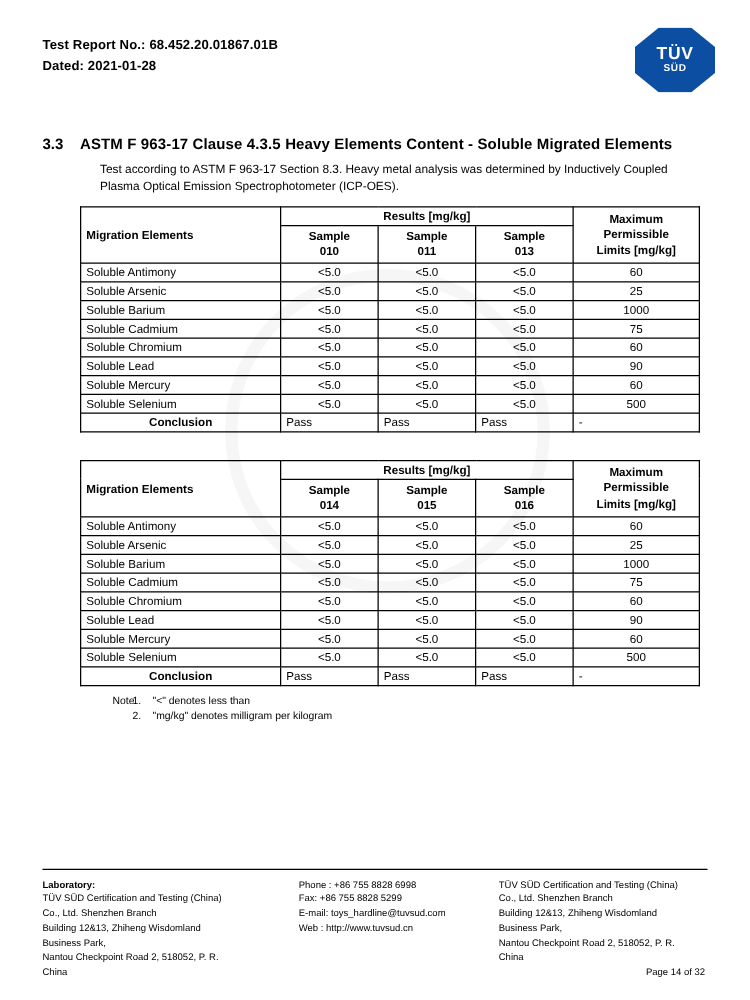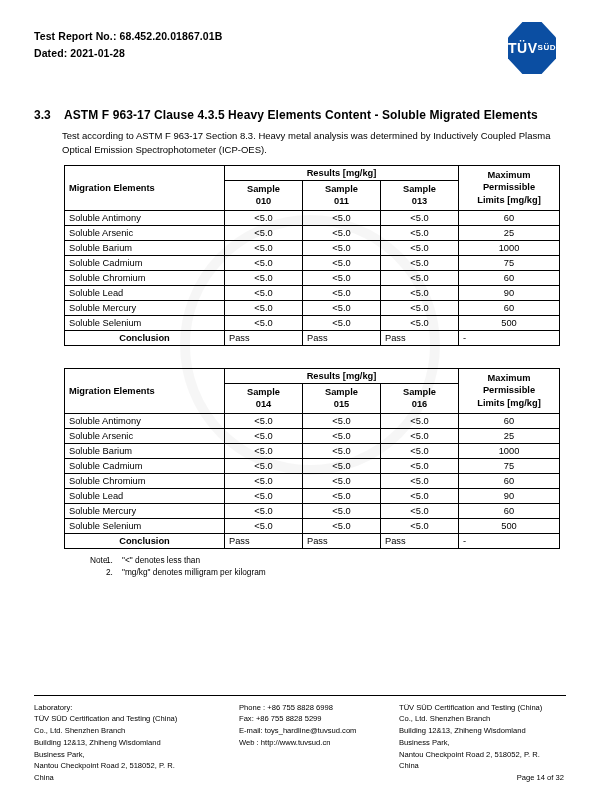--- a/index.html
+++ b/index.html
@@ -35,25 +35,26 @@
     letter-spacing: 0.1px;
   }
   .tuv-logo {
     width: 52px;
     height: 52px;
     position: relative;
     margin-right: 6px;
     margin-top: -6px;
   }
   .tuv-oct {
-    width: 48px;
+    width: 64px;
     height: 52px;
     background: #0b4ea2;
     clip-path: polygon(30% 0%, 70% 0%, 100% 30%, 100% 70%, 70% 100%, 30% 100%, 0% 70%, 0% 30%);
     display: flex;
+    flex-direction: column;
     align-items: center;
     justify-content: center;
     color: #ffffff;
   }
   .tuv-oct .t1 {
     font-size: 14px;
     font-weight: bold;
     letter-spacing: 0.5px;
     line-height: 1;
   }
@@ -74,21 +75,21 @@
     margin-bottom: 7px;
   }
   .sec-num {
     width: 30px;
     flex: none;
   }
   .sec-title {
     letter-spacing: 0.1px;
   }
   .sec-body {
-    margin-left: 28px;
+    margin-left: 46px;
     font-size: 9.5px;
     line-height: 1.45;
     margin-bottom: 8px;
   }
   
   table.rt {
     border-collapse: collapse;
     width: 495px;
     margin-left: 30px;
     table-layout: fixed;
@@ -187,21 +188,21 @@
     display: flex;
     font-size: 7.6px;
     line-height: 1.55;
   }
   .fcol {
     flex: none;
   }
   .fcol1 { width: 205px; }
   .fcol2 { width: 160px; }
   .fcol3 { width: 165px; position: relative; }
-  .fbold { font-weight: normal; }
+  .fbold { font-weight: bold; }
   .page-num {
     position: absolute;
     right: 0;
     bottom: 0;
     font-size: 7.6px;
     white-space: nowrap;
   }
 </style>
 </head>
 <body>

